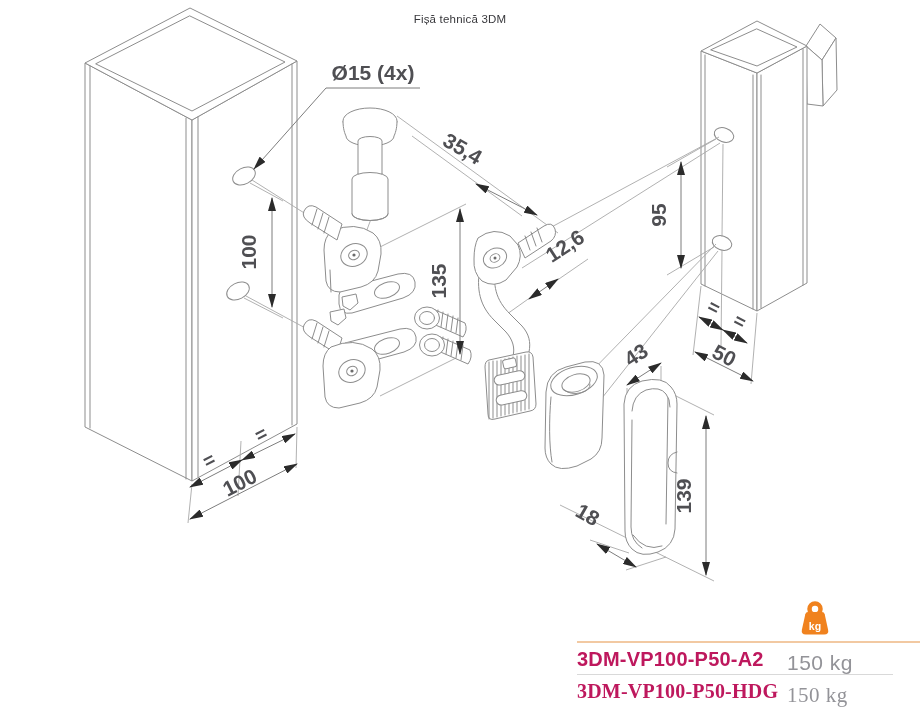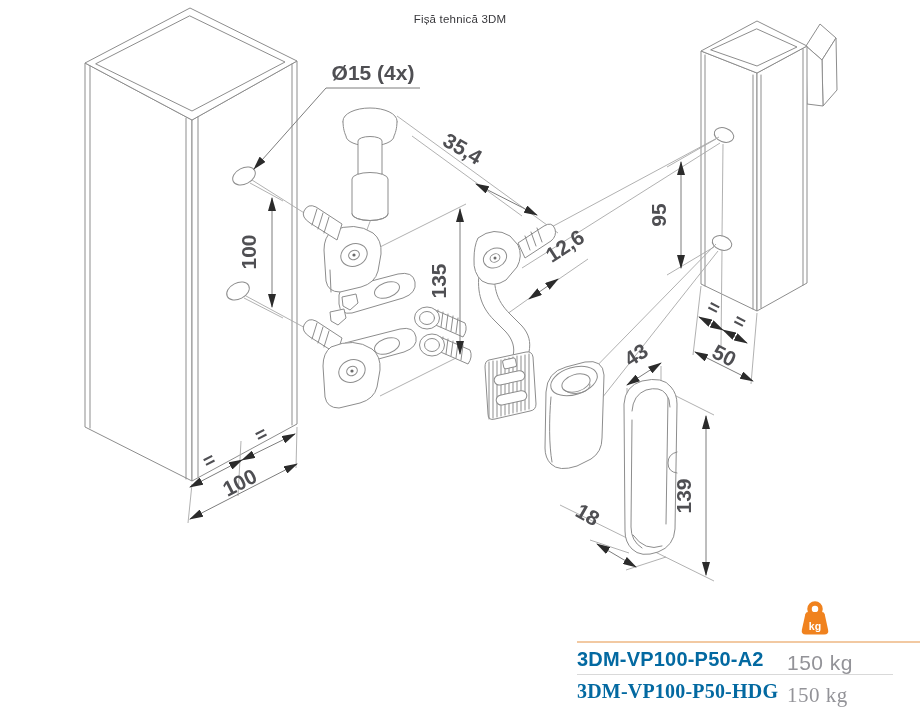--- a/index.html
+++ b/index.html
@@ -16,21 +16,21 @@
   .dimtxt{font-family:"Liberation Sans",sans-serif;font-size:21px;font-weight:600;
     fill:#4f4f53;text-anchor:middle;}
   .eqtxt{font-family:"Liberation Sans",sans-serif;font-size:19px;font-weight:700;
     fill:#4f4f53;text-anchor:middle;}
   
   .spec{position:absolute;left:577px;top:598px;width:372px;height:110px;}
   .spec-icon{position:absolute;left:220px;top:2px;width:36px;height:40px;}
   .rule-top{position:absolute;left:0;top:43px;width:372px;height:2px;background:#f2c9a2;}
   .rule-mid{position:absolute;left:0;top:76px;width:316px;height:1px;background:#d9d9d9;}
   .spec-row{position:absolute;left:0;width:372px;height:28px;display:flex;align-items:center;}
-  .spec-row .code{font-size:20px;font-weight:700;color:#0369a1;letter-spacing:.2px;width:210px;}
+  .spec-row .code{font-size:20px;font-weight:700;color:#be185d;letter-spacing:.2px;width:210px;}
   .spec-row .cap{font-size:21px;font-weight:400;color:#939398;letter-spacing:.5px;margin-top:8px;}
   .r1{top:47px;} .r2{top:79px;font-family:Liberation Serif, serif;}
 </style>
 </head>
 <body>
 
 <div class="page">
 
   <div class="title">Fișă tehnică 3DM</div>
 

